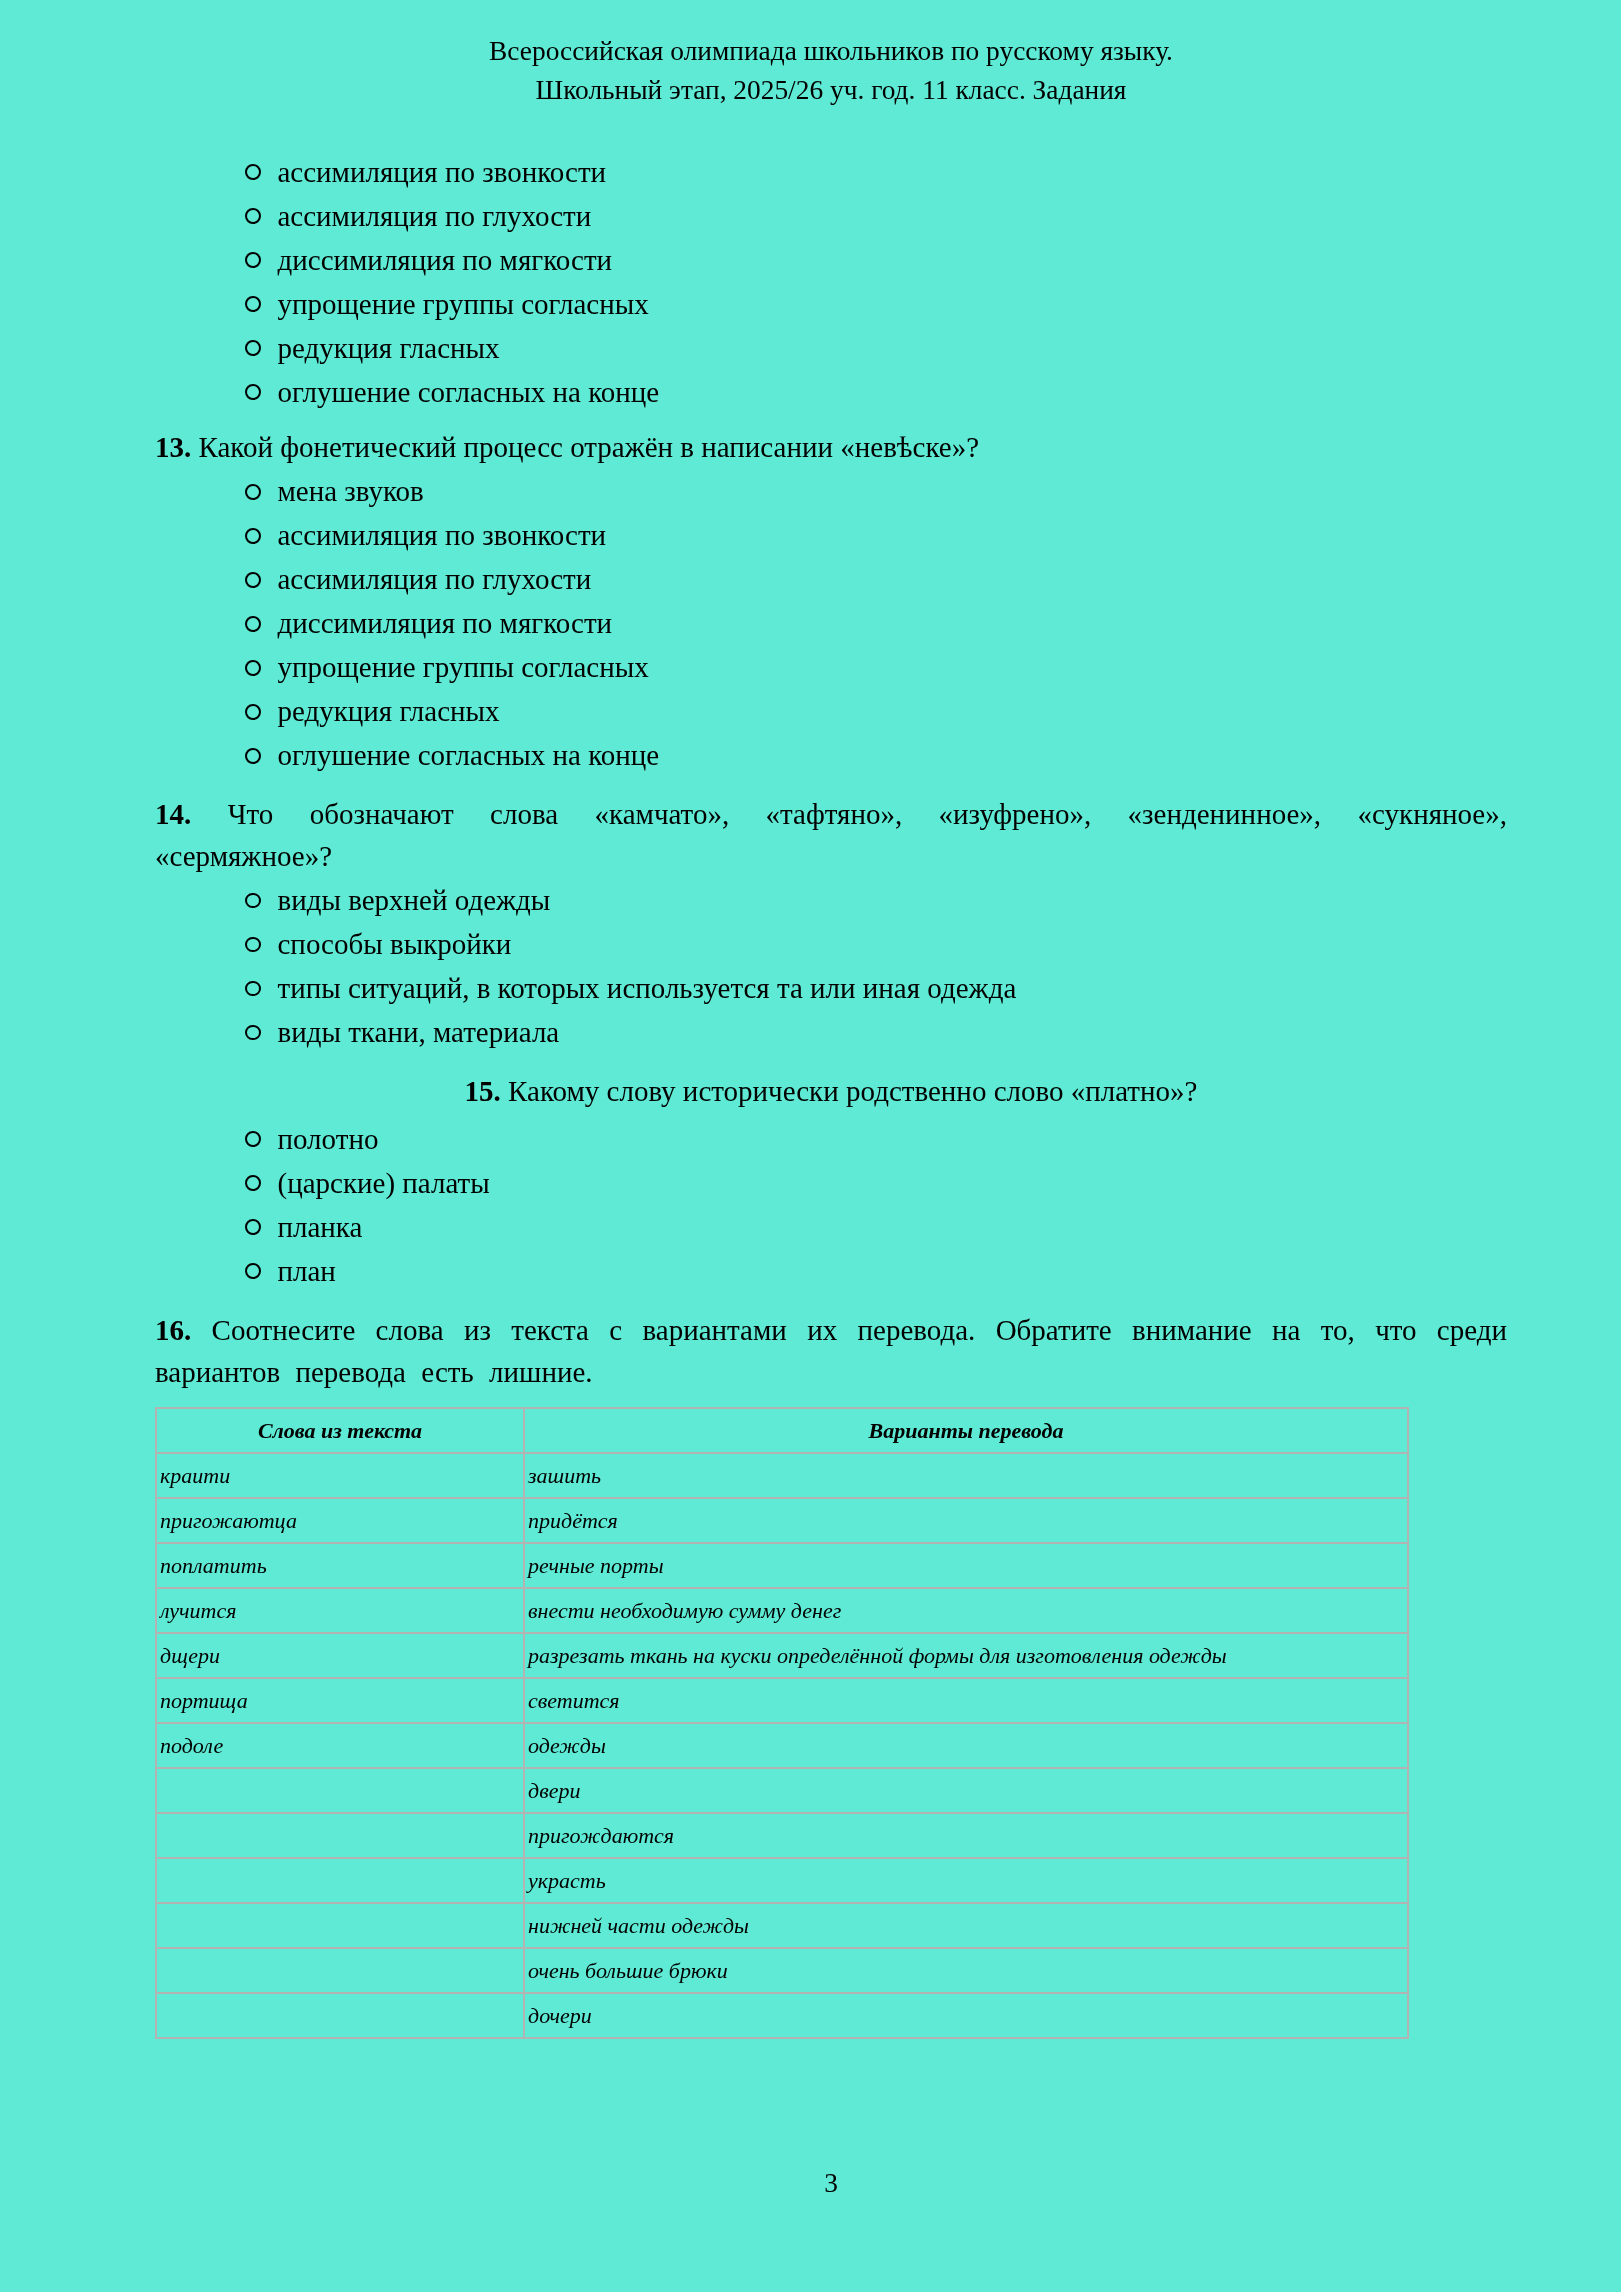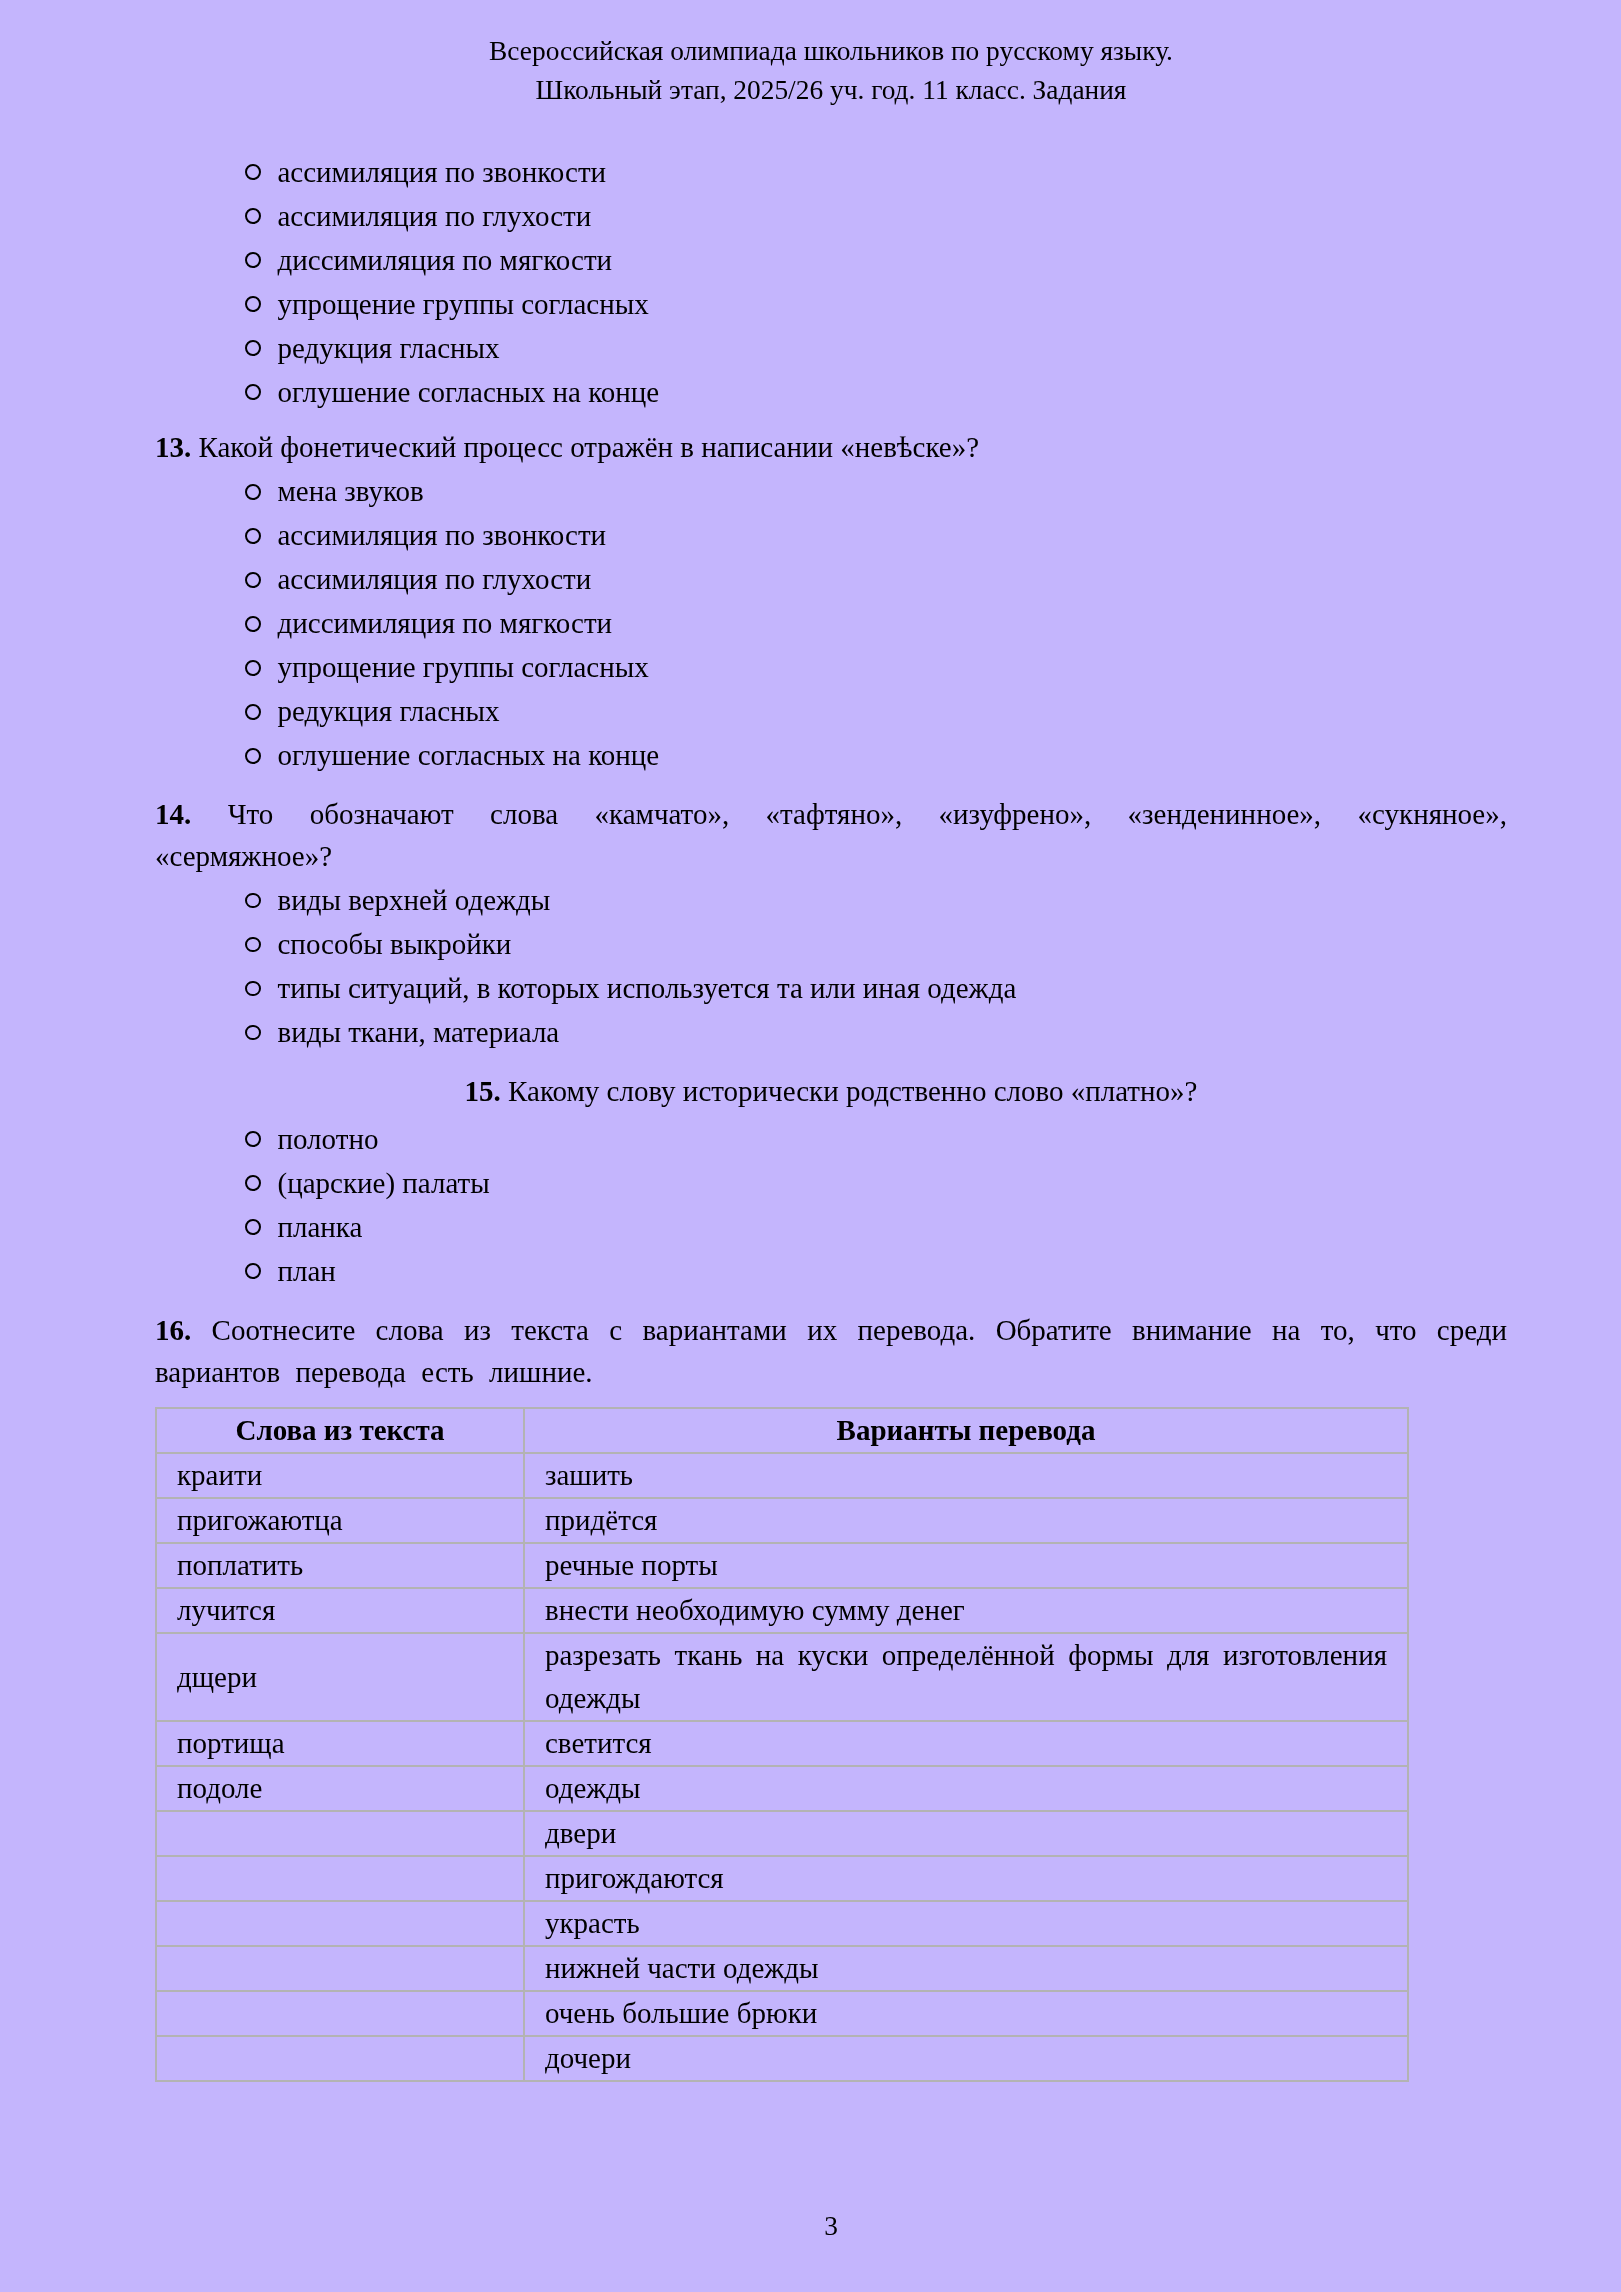--- a/index.html
+++ b/index.html
@@ -1,17 +1,17 @@
 <!DOCTYPE html>
 <html lang="ru"><head>
 <meta charset="utf-8">
 <style>
   html,body{margin:0;padding:0;background:#ffffff;}
   .page{
-    position:relative;width:1621px;height:2293px;background:#c4b5fd;
+    position:relative;width:1621px;height:2293px;background:#5eead4;
     font-family:"Liberation Serif","DejaVu Serif",serif;color:#000;font-size:29px;
     overflow:hidden;
   }
   .content{position:absolute;left:155px;top:0;width:1352px;}
   .doc-header{padding-top:32px;text-align:center;font-size:27.4px;line-height:39px;}
   ul.options{list-style:none;margin:0;padding:0;}
   ul.options li{display:flex;align-items:center;height:44px;padding-left:90px;box-sizing:border-box;}
   .radio{flex:0 0 auto;width:11.8px;height:11.8px;border:2px solid #000;border-radius:50%;margin-right:16.7px;}
   .q-text{margin:0;line-height:42px;}
   .q-num{font-weight:bold;}
@@ -21,22 +21,22 @@
   .q13 ul.options{margin-top:2px;}
   .q14 .q-text{margin-top:15.7px;}
   .q14 ul.options{margin-top:1px;}
   .q15 .q-text{margin-top:15.7px;text-align:center;}
   .q15 ul.options{margin-top:4.9px;}
   .q16 .q-text{margin-top:15.7px;}
   table.match{
     border-collapse:collapse;table-layout:fixed;width:1254px;margin-top:14.7px;
   }
   table.match th,table.match td{
-    border:2.9px solid #b3b3b3;padding:0 20px;line-height:43px;font-size:29px;
-    vertical-align:middle;overflow:hidden;
+    border:2.9px solid #b3b3b3;padding:0 3px;line-height:43px;font-size:22px;
+    vertical-align:middle;overflow:hidden;font-style:italic;
   }
   table.match th{font-weight:bold;text-align:center;height:41px;}
   table.match td{height:42px;text-align:left;}
   table.match td.c2{text-align:justify;}
   .page-num{margin-top:123px;text-align:center;font-size:27.4px;line-height:42px;}
 </style>
 </head>
 <body>
 
 <div class="page">

